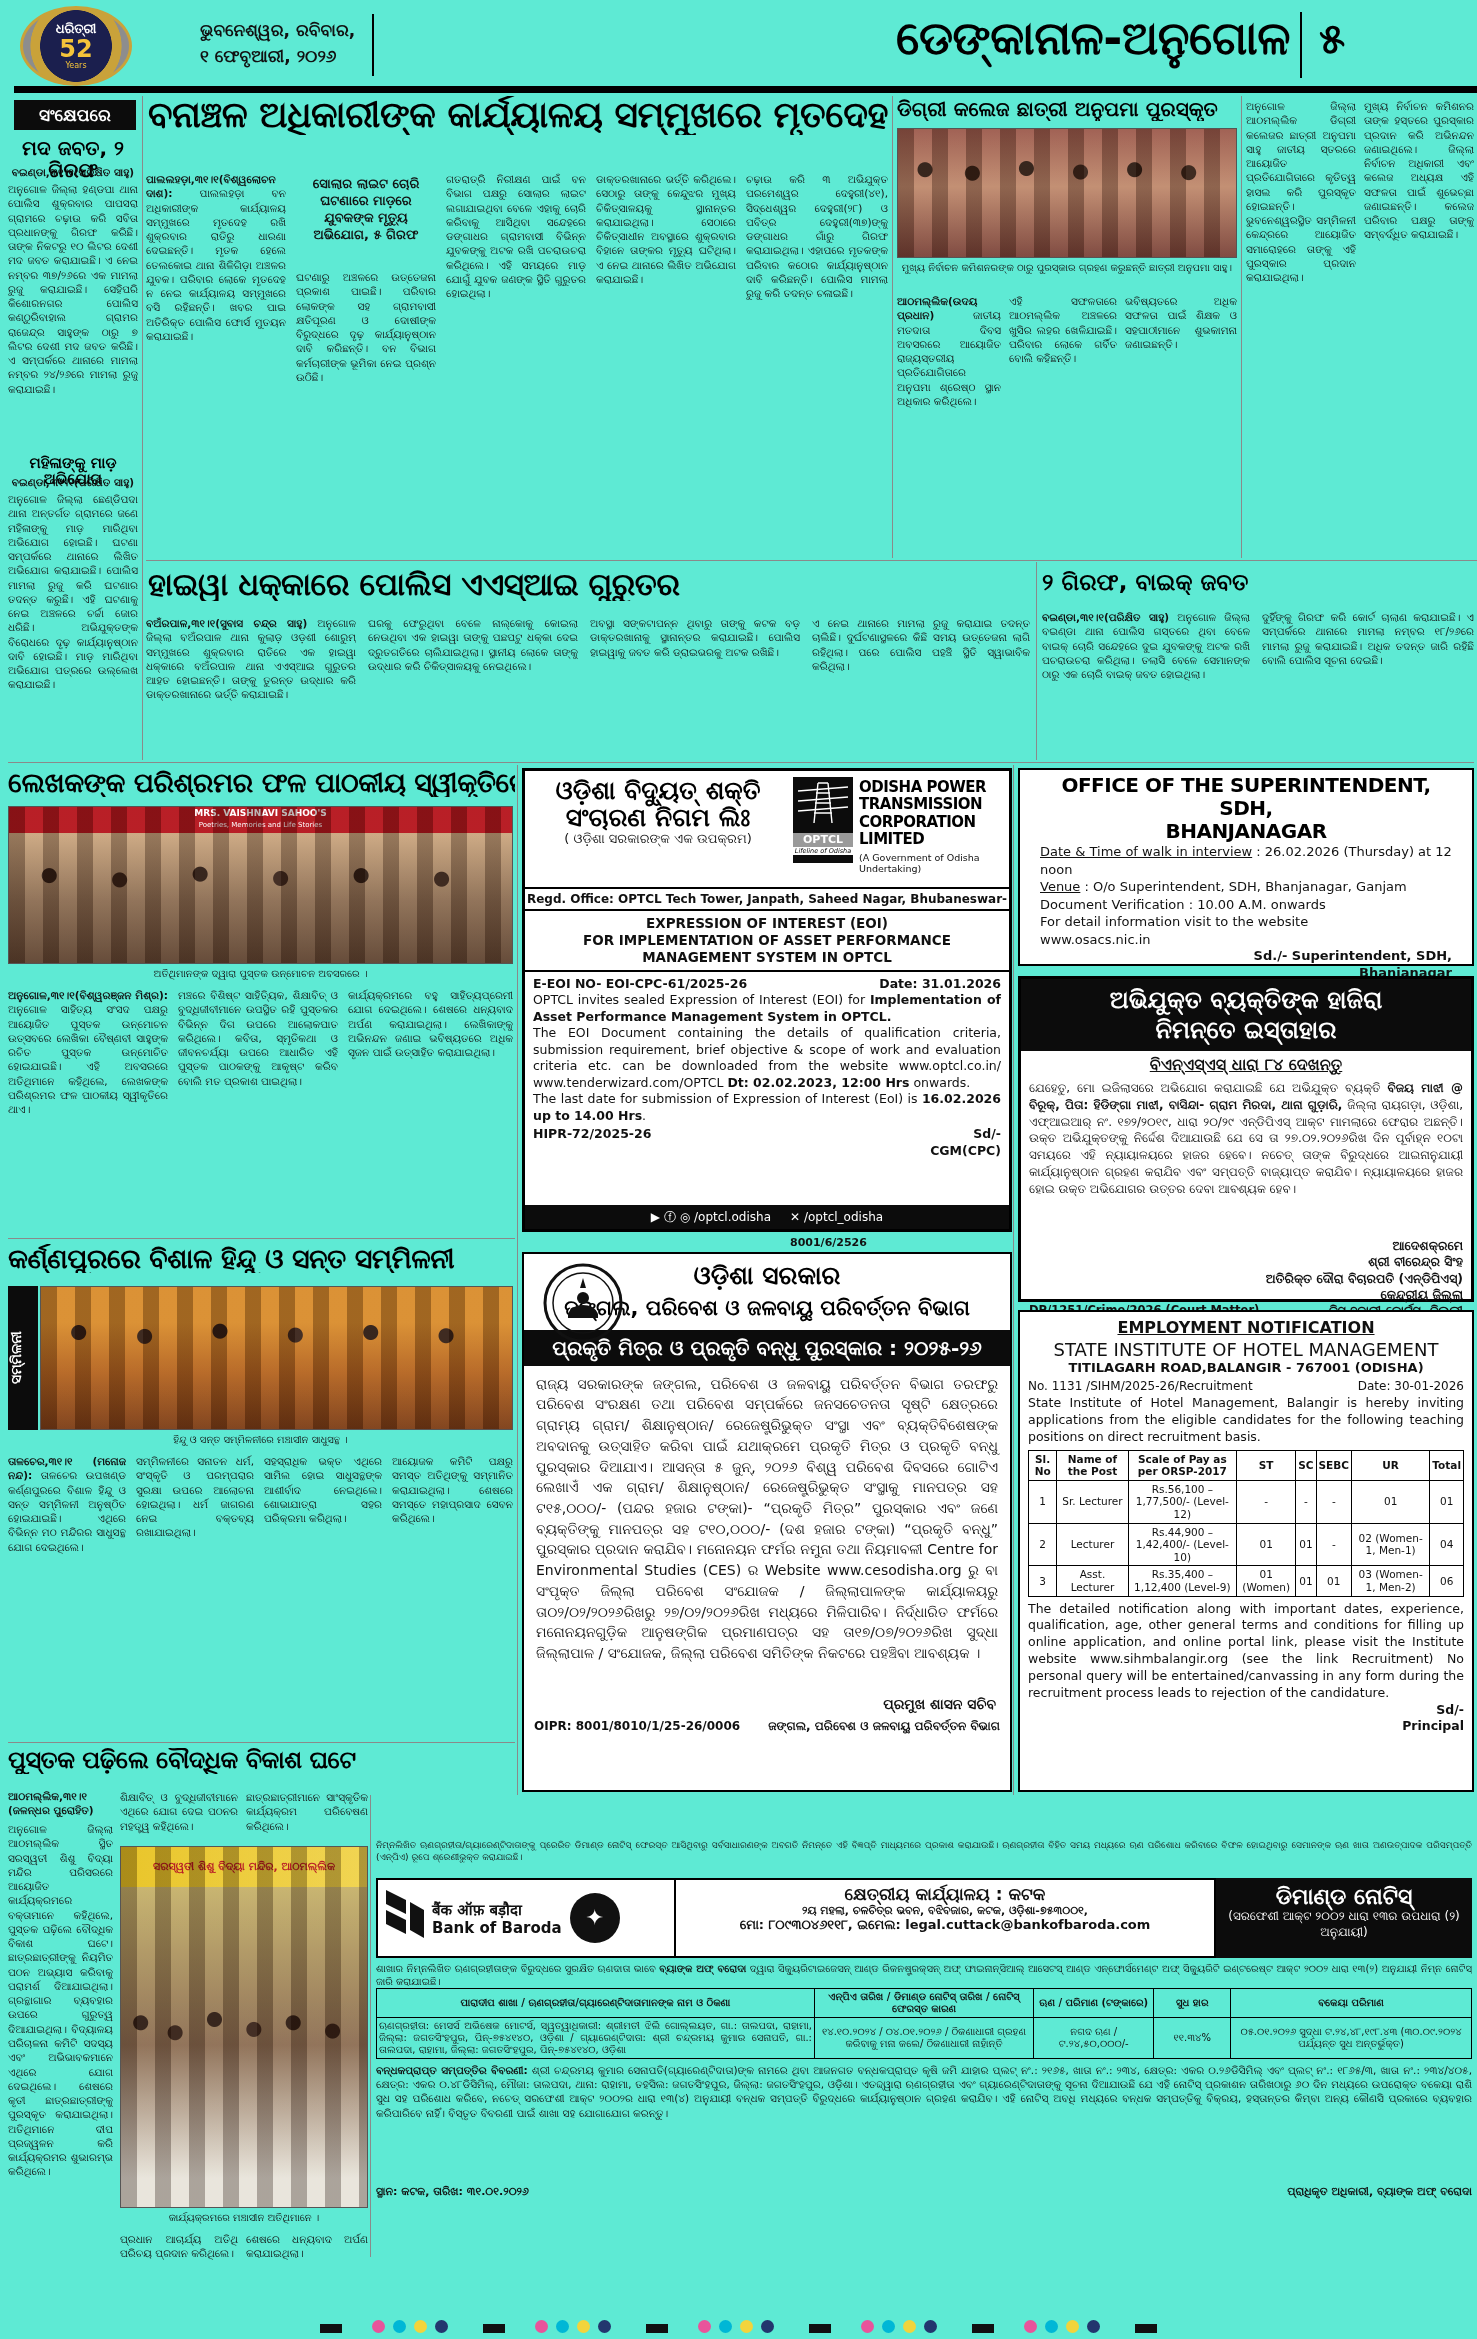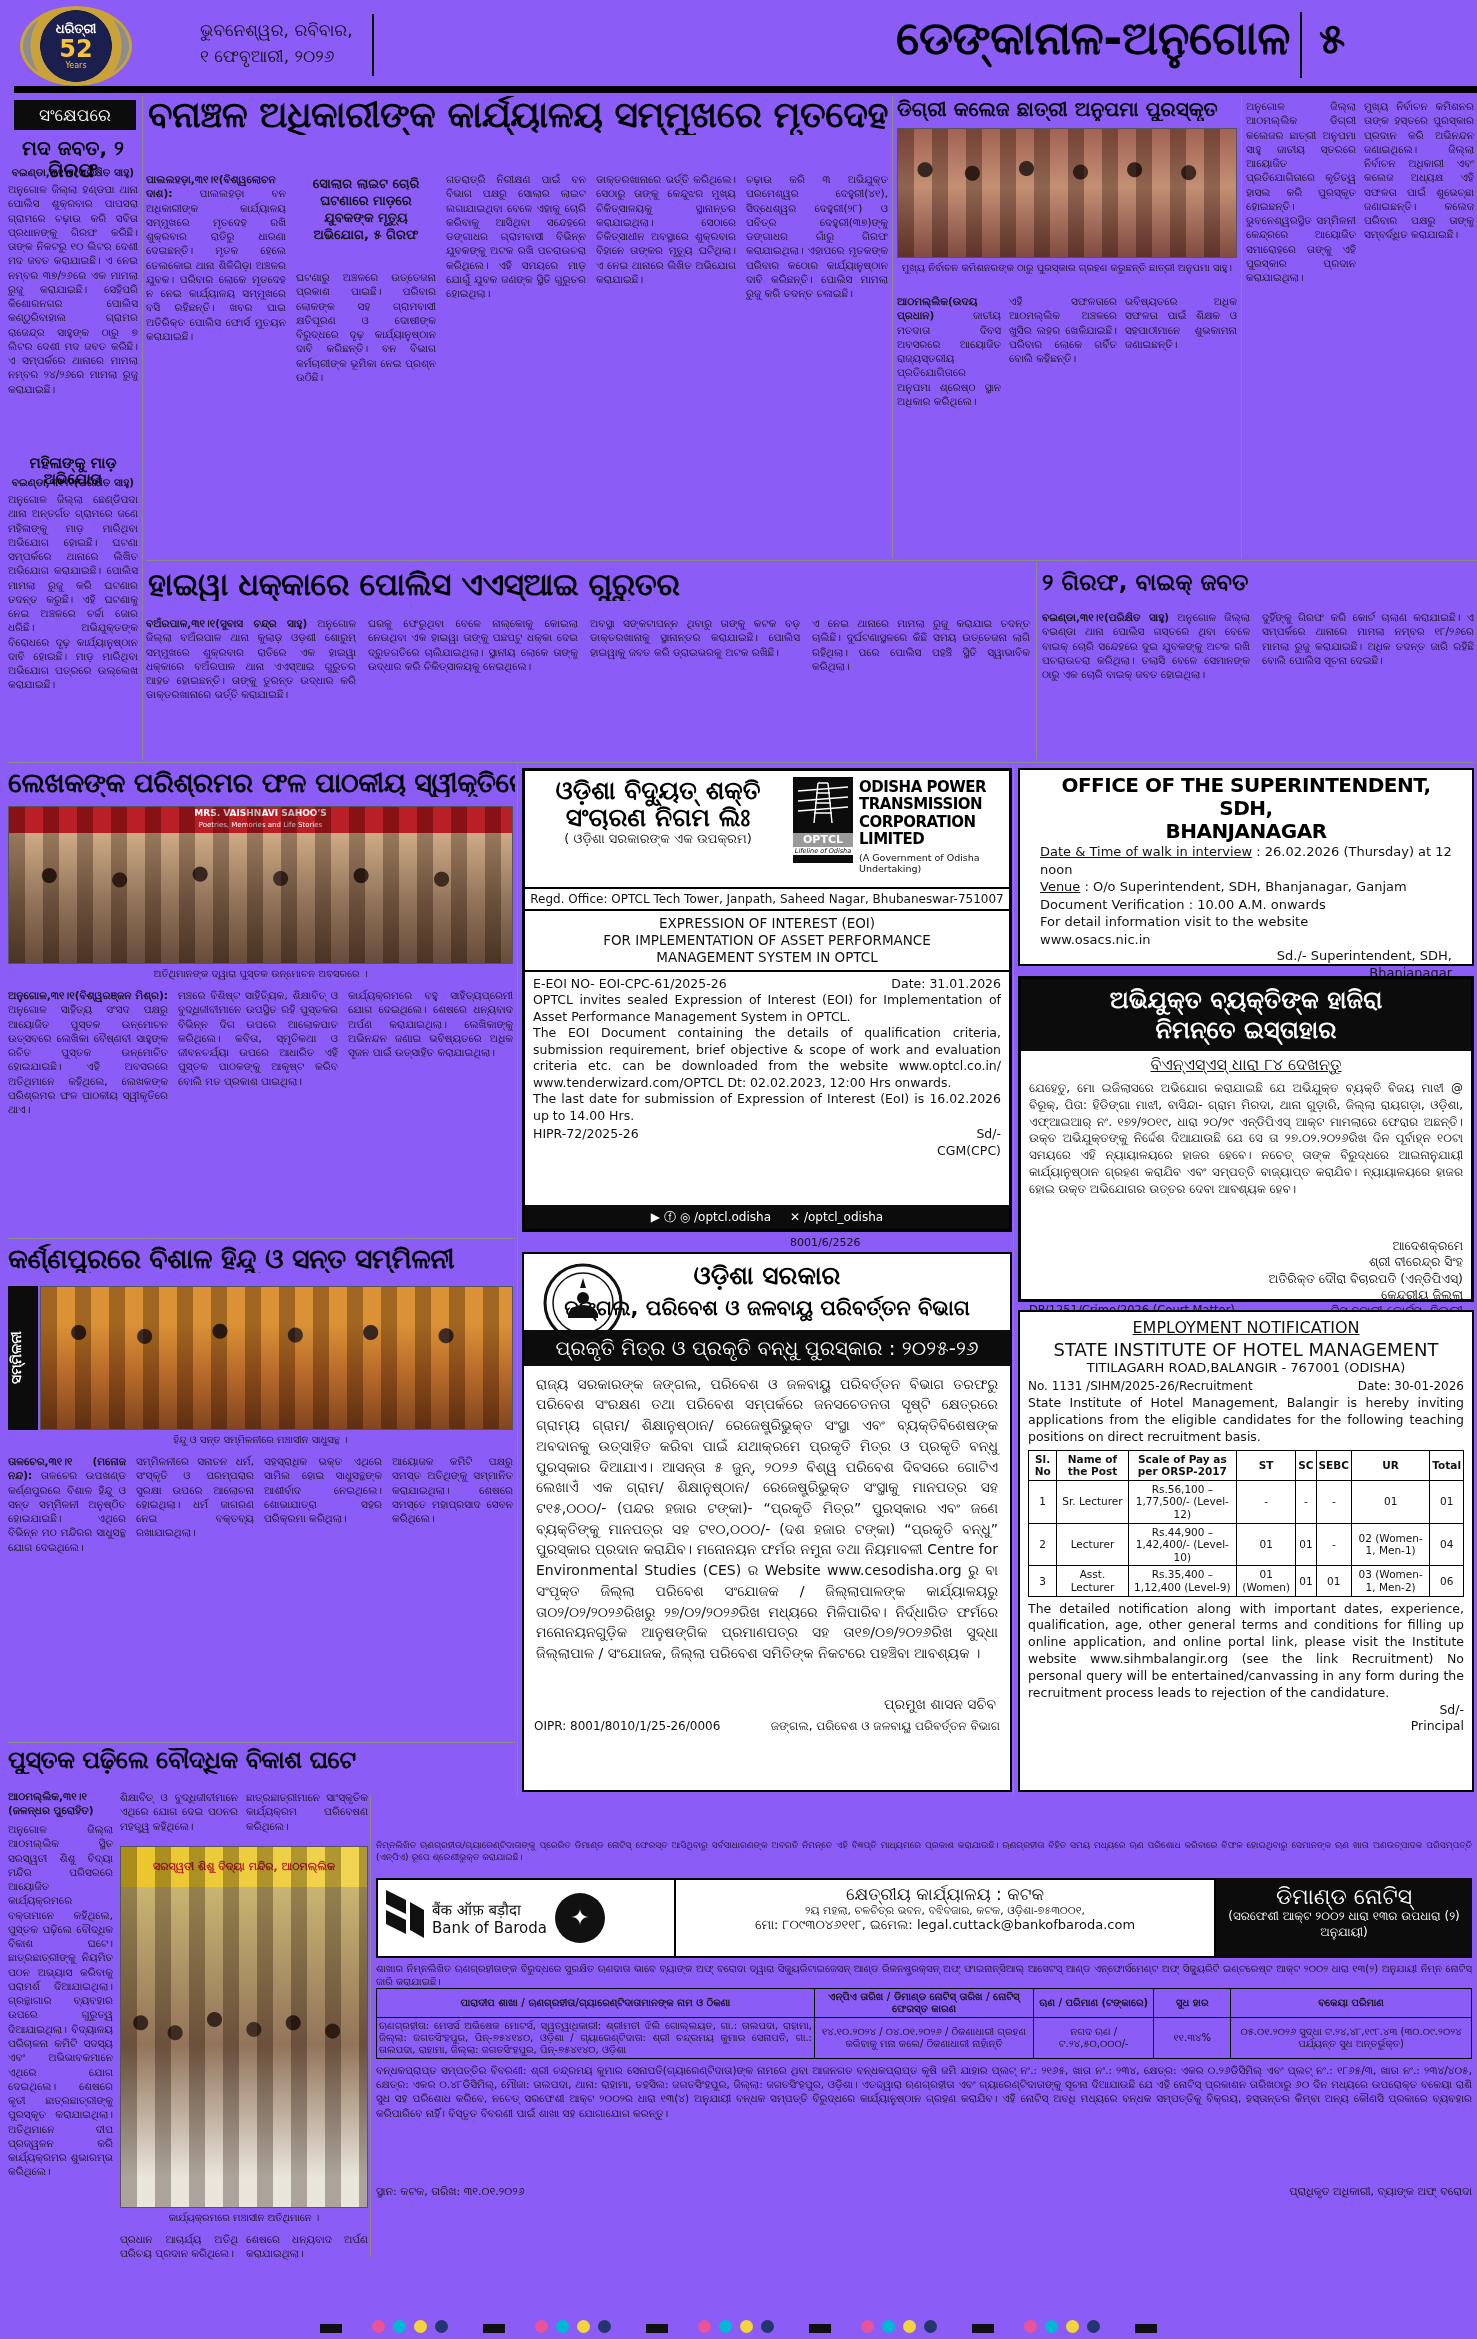--- a/index.html
+++ b/index.html
@@ -1,16 +1,16 @@
 <!DOCTYPE html>
 <html><head>
 <meta charset="utf-8">
 <style>
   html,body{margin:0;padding:0;background:#e8e8e4;}
-  #page{position:relative;width:1477px;height:2339px;background:#8b5cf6;margin:0 auto;
+  #page{position:relative;width:1477px;height:2339px;background:#5eead4;margin:0 auto;
         font-family:"DejaVu Sans","Liberation Sans",sans-serif;color:#111;overflow:hidden;}
   .abs{position:absolute;}
   .hl{font-weight:bold;color:#000;line-height:1.08;}
   .cond{letter-spacing:-0.5px;}
   .newscol{font-size:10.5px;line-height:1.36;text-align:justify;overflow:hidden;}
   .dateline{font-weight:bold;}
   .cap{font-size:10px;line-height:1.25;text-align:center;overflow:hidden;}
   .rule-h{background:#000;}
   .rule-thin{background:#8a8a8a;}
   .box{border:2px solid #000;box-sizing:border-box;background:#fff;}
@@ -21,21 +21,21 @@
   .heads{position:absolute;left:0;right:0;height:46%;top:18%;
      background:radial-gradient(circle at 8% 30%,#2d1b12 7px,transparent 8px),
      radial-gradient(circle at 22% 36%,#352015 7px,transparent 8px),
      radial-gradient(circle at 38% 28%,#2d1b12 7px,transparent 8px),
      radial-gradient(circle at 54% 34%,#3a241a 7px,transparent 8px),
      radial-gradient(circle at 70% 30%,#2d1b12 7px,transparent 8px),
      radial-gradient(circle at 86% 35%,#352015 7px,transparent 8px);}
   .j{text-align:justify;}
   .c{text-align:center;}
   .r{text-align:right;}
-  .b{font-weight:normal;}
+  .b{font-weight:bold;}
   .u{text-decoration:underline;}
   table.nt{border-collapse:collapse;width:100%;font-size:10.5px;line-height:1.2;}
   table.nt th,table.nt td{border:1px solid #000;padding:2px 2px;text-align:center;vertical-align:middle;}
   .dot{display:inline-block;width:13px;height:13px;border-radius:50%;margin:0 4px;}
   .tick{display:inline-block;width:22px;height:9px;background:#111;margin:0 26px;vertical-align:middle;}
 </style>
 </head>
 <body>
 
 <div id="page">

